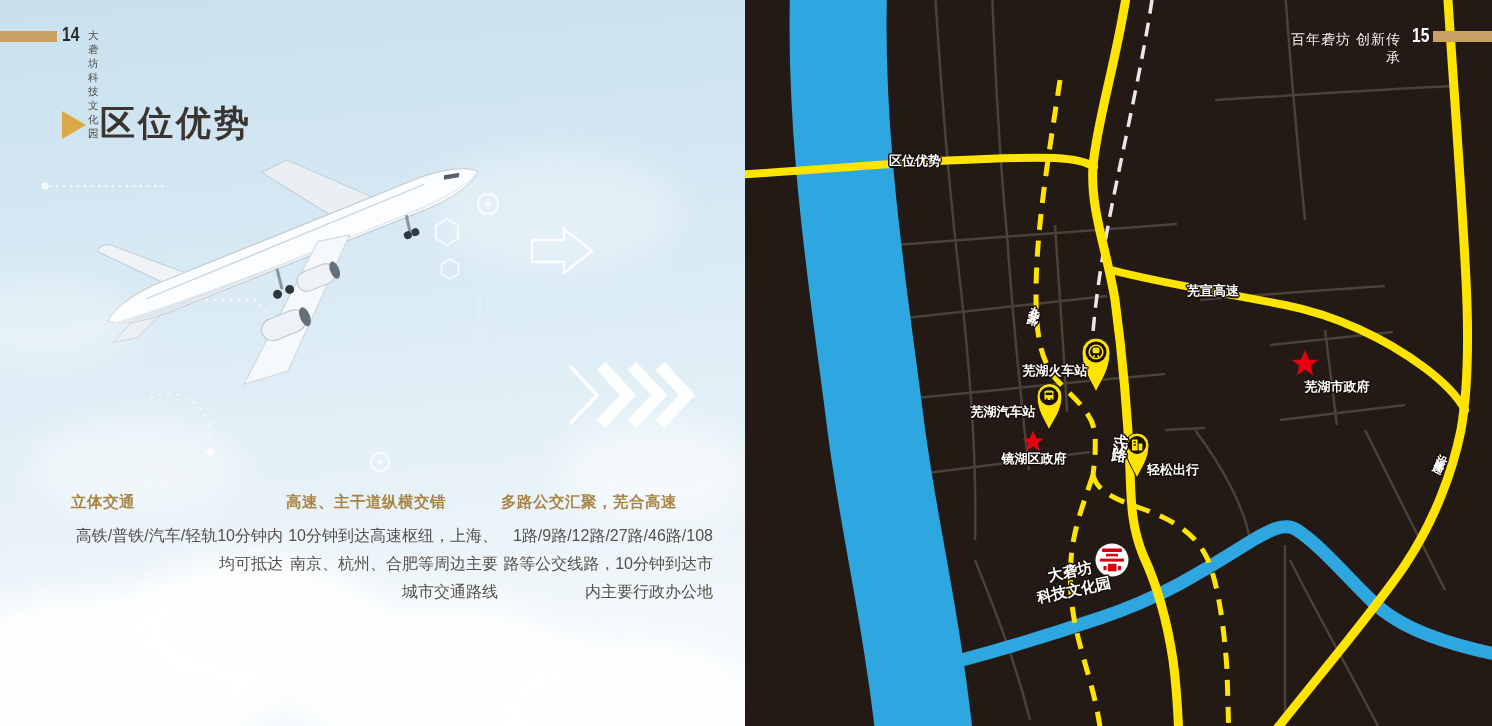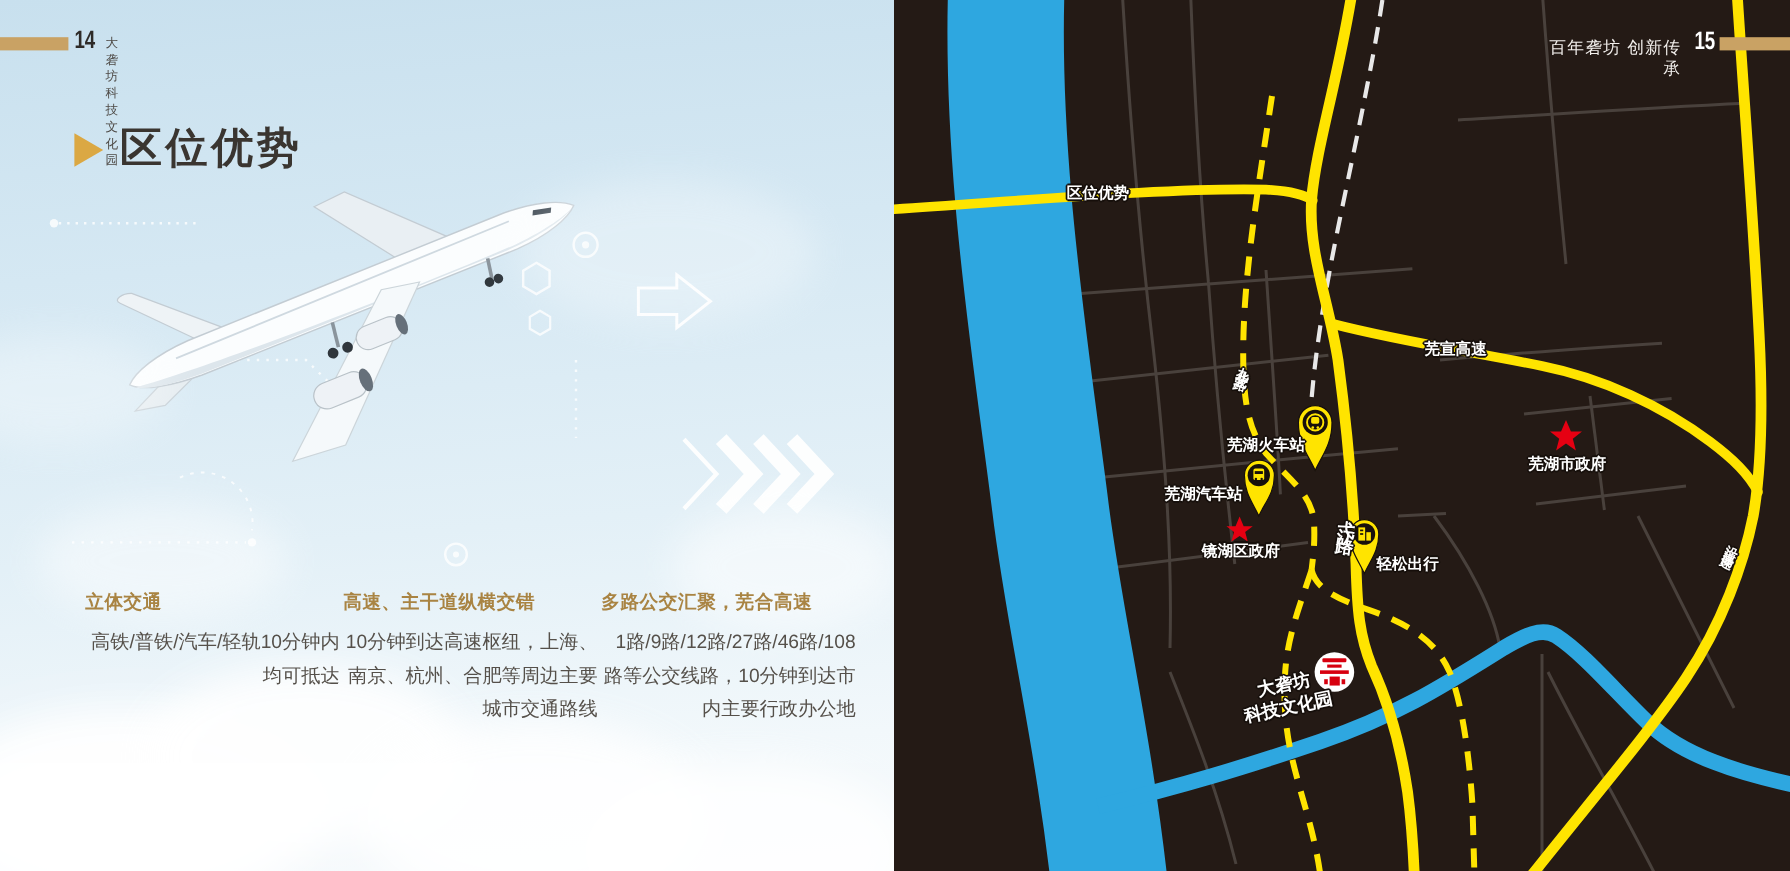--- a/index.html
+++ b/index.html
@@ -222,21 +222,21 @@
     
     <div class="maplabel" style="left:170px;top:161px;">区位优势</div>
     <div class="maplabel" style="left:468px;top:291px;">芜宣高速</div>
     <div class="maplabel vert" style="left:377px;top:432px;font-size:15px;transform:translate(-50%,-50%) rotate(8deg);">弋江路</div>
     <div class="maplabel vert small" style="left:292px;top:303px;transform:translate(-50%,-50%) rotate(16deg);">九华北路</div>
     <div class="maplabel vert small" style="left:700px;top:452px;transform:translate(-50%,-50%) rotate(24deg);">沿江高速</div>
     <div class="maplabel" style="left:310px;top:371px;">芜湖火车站</div>
     <div class="maplabel" style="left:258px;top:412px;">芜湖汽车站</div>
     <div class="maplabel" style="left:289px;top:459px;">镜湖区政府</div>
     <div class="maplabel" style="left:428px;top:470px;">轻松出行</div>
-    <div class="maplabel" style="left:561px;top:387px;">芜湖市政府</div>
+    <div class="maplabel" style="left:592px;top:387px;">芜湖市政府</div>
     <div class="maplabel" id="lbl-park" style="left:327px;top:581px;transform:translate(-50%,-50%) rotate(-12deg);">
       <div>大砻坊</div>
       <div>科技文化园</div>
     </div>
 
     
     <div id="rp-header">
       <div id="rp-brand">百年砻坊 创新传承</div>
       <div id="rp-num">15</div>
       <div class="gold-bar" id="rp-bar"></div>

